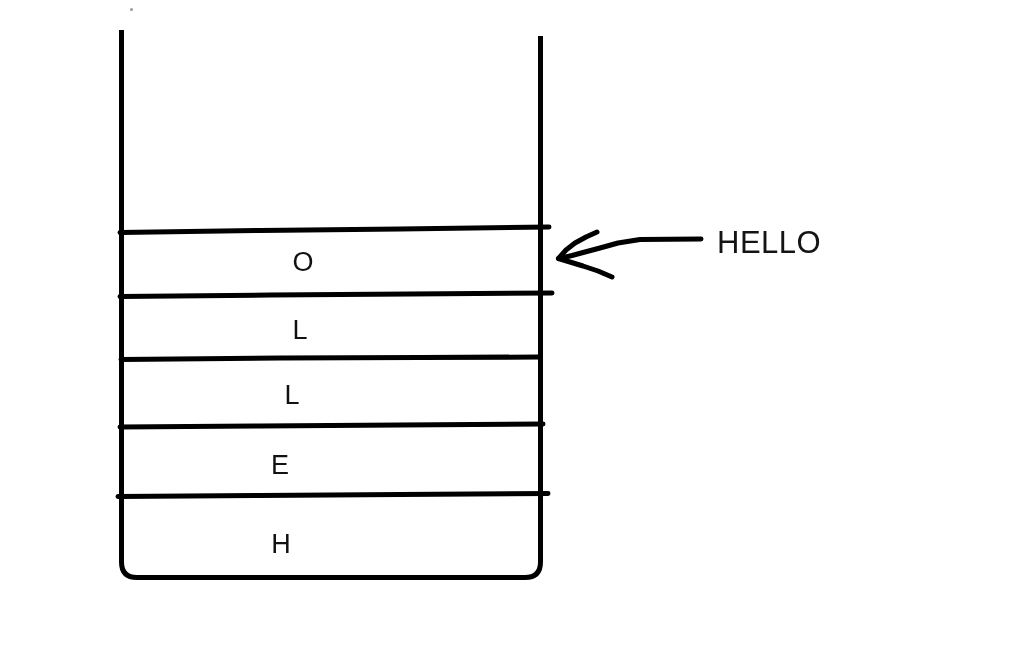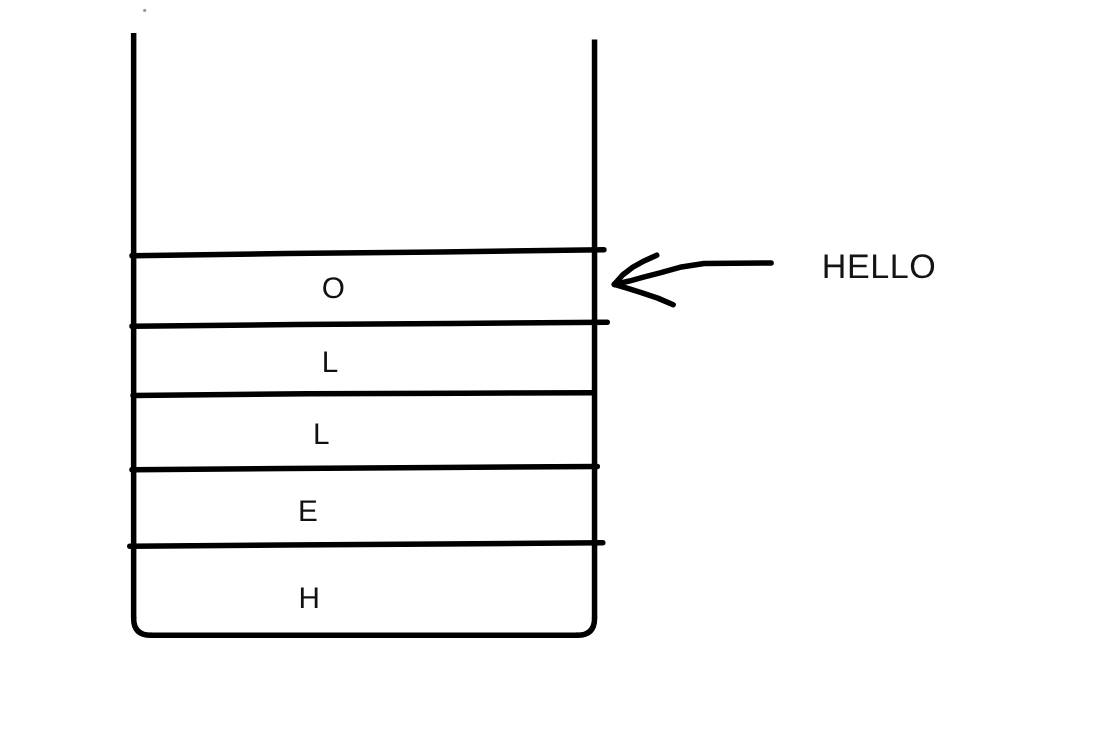--- a/index.html
+++ b/index.html
@@ -98,15 +98,15 @@
   <div class="stack-cell-letter" style="left:303px; top:262px;">O</div>
 
   <div class="stack-cell-letter" style="left:300px; top:330px;">L</div>
 
   <div class="stack-cell-letter" style="left:292px; top:395px;">L</div>
 
   <div class="stack-cell-letter" style="left:280px; top:465px;">E</div>
 
   <div class="stack-cell-letter" style="left:281px; top:544px;">H</div>
 
-  <div class="annotation-label" style="left:747px; top:227px;">HELLO</div>
+  <div class="annotation-label" style="left:717px; top:227px;">HELLO</div>
 
 </div>
 
 </body></html>

